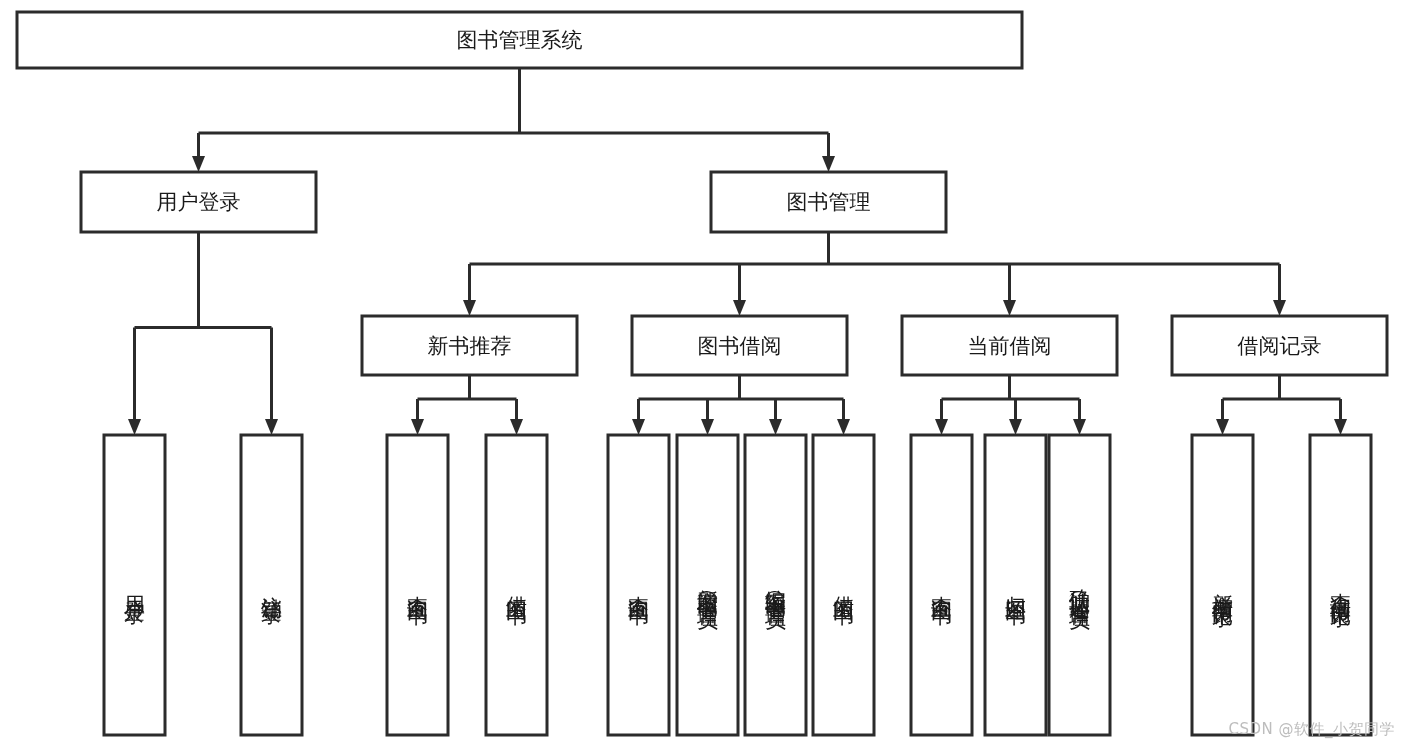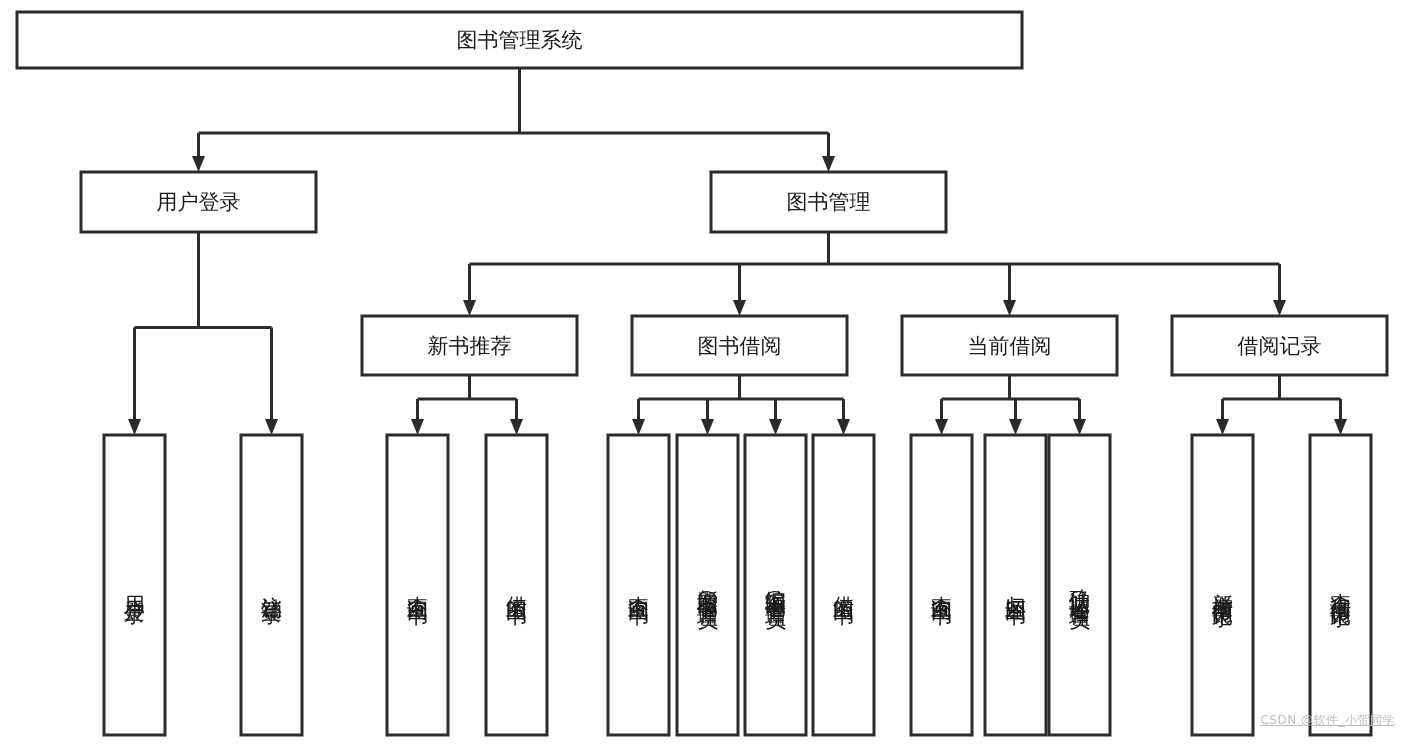--- a/index.html
+++ b/index.html
@@ -63,27 +63,26 @@
     font-size: 21px;
     line-height: 1.05;
     letter-spacing: 3px;
     color: #1a1a1a;
     white-space: nowrap;
     text-align: center;
   }
   #watermark {
     position: absolute;
     right: 10px;
-    bottom: 18px;
-    font-family: "DejaVu Sans", "Liberation Sans", sans-serif;
-    font-size: 12px;
+    bottom: 8px;
+    font-family: "DejaVu Sans", "Liberation Sans", sans-serif;
+    font-size: 15px;
     color: #bdbdbd;
     letter-spacing: 0.5px;
     white-space: nowrap;
-    text-decoration: underline;
   }
 </style>
 </head>
 <body>
 
 <div id="diagram-root">
   <svg id="flow-svg" viewBox="0 0 1405 747" preserveAspectRatio="none">
     <g id="edges-layer">
         <line x1="519.5" y1="68" x2="519.5" y2="133" class="connector"></line>
         <line x1="198.5" y1="133" x2="828.5" y2="133" class="connector"></line>

